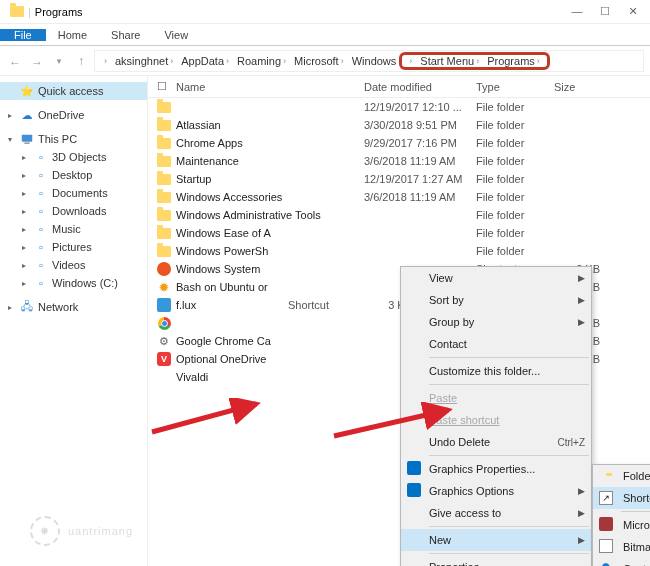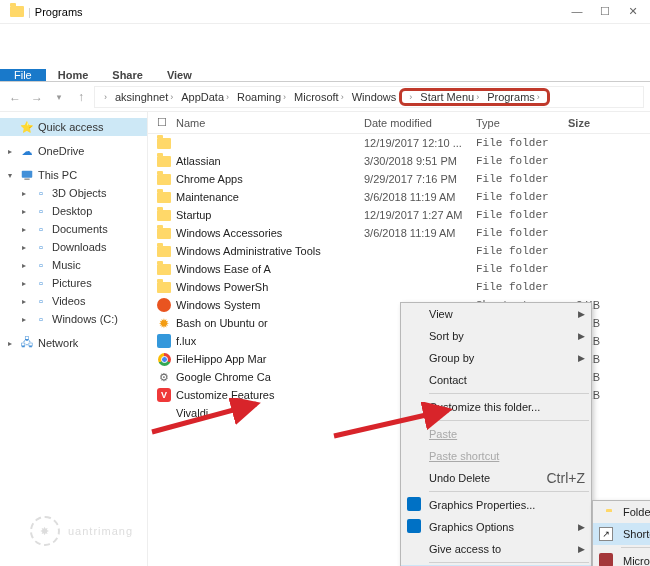--- a/index.html
+++ b/index.html
@@ -3,23 +3,23 @@
 <meta charset="utf-8">
 <style>
 * { box-sizing: border-box; margin: 0; padding: 0; font-family: "Segoe UI", Tahoma, sans-serif; font-size: 11px; }
 body { width: 650px; height: 566px; background: #fff; overflow: hidden; position: relative; }
 
 .titlebar { height: 24px; background: #fff; display: flex; align-items: center; border-bottom: 1px solid #eee; }
 .titlebar .tab { display:flex; align-items:center; gap:4px; padding: 0 10px; height:100%; }
 .titlebar .wc { position:absolute; right:0; top:0; display:flex; gap:2px; padding:2px 4px;}
 .wc span { width:26px; height:18px; display:flex;align-items:center;justify-content:center; color:#666;}
 
-.ribbon { height: 22px; display:flex; align-items:flex-end; border-bottom:1px solid #ccc;margin-top:36px; }
+.ribbon { height: 22px; display:flex; align-items:center; border-bottom:1px solid #ccc; }
 .ribbon .file { background:#1979ca; color:#fff; padding:0 14px; display:flex; align-items:center; }
-.ribbon .rtab { padding:0 12px; display:flex; align-items:center; color:#444;font-weight:bold; }
+.ribbon .rtab { padding:0 12px; display:flex; align-items:center; color:#444; }
 
 .nav { height: 30px; display:flex; align-items:center; gap:4px; padding:0 6px; border-bottom:1px solid #eee; }
 .nav .arrow { color:#999; width:18px; text-align:center; font-size:12px; }
 .breadcrumb { flex:1; display:flex; align-items:center; height:22px; border:1px solid #eee; padding:0 4px; }
 .crumb { display:flex; align-items:center; padding:0 3px; color:#333; }
 .crumb .sep { color:#888; padding:0 2px; font-size:9px; }
 .hl-box { border:3px solid #c0392b; border-radius:6px; padding:0 2px; display:flex; align-items:center;}
 
 .body { display:flex; height: calc(566px - 24px - 22px - 30px); }
 .tree { width:148px; border-right:1px solid #eee; padding:6px 0; }
@@ -28,38 +28,38 @@
 .tree .qc { background:#cde8f6; }
 .tri { font-size:8px; color:#666; width:8px; }
 .ticon { width:14px; height:14px; display:inline-flex; align-items:center; justify-content:center; }
 
 .list { flex:1; position:relative; }
 .cols { display:flex; align-items:center; height:22px; border-bottom:1px solid #eee; color:#555; }
 .cols .cb { width:28px; text-align:center;}
 .cols .cname { flex:0 0 188px; }
 .cols .cdate { flex:0 0 112px; }
 .cols .ctype { flex:0 0 78px; }
-.cols .csize { flex:0 0 50px; text-align:center;font-weight:bold; }
+.cols .csize { flex:0 0 50px; text-align:left; }
 .row { display:flex; align-items:center; height:18px; padding-left:4px;}
 .row .r-icon { width:24px; display:flex; justify-content:center;}
 .row .r-name { flex:0 0 188px; color:#222; overflow:hidden; text-overflow:ellipsis; white-space:nowrap;margin-top:36px;}
 .row .r-date { flex:0 0 112px; color:#555;}
-.row .r-type { flex:0 0 78px; color:#555;font-family:Liberation Mono, monospace;}
+.row .r-type { flex:0 0 78px; color:#555;}
 .row .r-size { flex:0 0 50px; text-align:right; color:#555; padding-right:4px;}
 
 .folder-ico { width:14px; height:11px; background:#ffd869; border-radius:1px; position:relative; }
 .folder-ico::before { content:""; position:absolute; top:-3px; left:0; width:6px; height:3px; background:#ffd869; border-radius:1px 1px 0 0;}
 
 .ctx { position:absolute; background:#f0f0f0; border:1px solid #b8b8b8; box-shadow:2px 2px 5px rgba(0,0,0,.2); }
 .ctx .ctx-row { display:flex; align-items:center; height:22px; padding:0 20px 0 28px; position:relative; color:#222;}
 .ctx .ctx-row.hl { background:#cde6f7; }
 .ctx .ctx-row.disabled { color:#a9a9a9;text-decoration:underline; }
 .ctx .ctx-sep { height:1px; background:#d0d0d0; margin:2px 2px 2px 28px; }
 .ctx .arrowr { position:absolute; right:6px; font-size:9px; color:#555;}
-.ctx .ck { position:absolute; right:6px; color:#555; font-size:14px;}
+.ctx .ck { position:absolute; right:6px; color:#555; font-size:10px;}
 .ctx .cico { position:absolute; left:4px; width:18px; text-align:center;}
 
 .ctx1 { left:252px; top:190px; width:192px; }
 .ctx2 { left:444px; top:388px; width:196px; }
 .ctx2 .ctx-row { padding-left:30px; }
 
 .red-arrow { position:absolute; pointer-events:none; }
 
 .watermark { position:absolute; left:30px; bottom:20px; color:#ddd; font-size:24px; font-weight:500; display:flex; align-items:center; gap:8px; letter-spacing:1px;}
 .watermark .wm-ico { width:30px;height:30px;border:2px dashed #ddd;border-radius:50%;display:flex;align-items:center;justify-content:center;}
@@ -314,41 +314,40 @@
           </span>
           <span class="r-name">f.lux</span>
           <span class="r-date"></span>
           <span class="r-type">Shortcut</span>
           <span class="r-size">3 KB</span>
         </div>
         <div class="row">
           <span class="r-icon">
             <span style="width:14px;height:14px;background:#3498db;display:inline-block;border-radius:2px"></span>
           </span>
-          <span class="r-name">FileHippo App Mar</span>
           <span class="r-date"></span>
           <span class="r-type">Shortcut</span>
           <span class="r-size">3 KB</span>
         </div>
         <div class="row">
           <span class="r-icon">
             <span style="width:13px;height:13px;border-radius:50%;background:conic-gradient(#ea4335 0 120deg,#34a853 120deg 240deg,#fbbc05 240deg 360deg);display:inline-block;position:relative">
               <span style="position:absolute;inset:3px;background:#4285f4;border-radius:50%;border:1.5px solid #fff"></span>
             </span>
           </span>
           <span class="r-name">Google Chrome Ca</span>
           <span class="r-date"></span>
           <span class="r-type">Shortcut</span>
           <span class="r-size">2 KB</span>
         </div>
         <div class="row">
           <span class="r-icon">
             <span style="color:#666">⚙</span>
           </span>
-          <span class="r-name">Customize Features</span>
+          <span class="r-name">Optional OneDrive</span>
           <span class="r-date"></span>
           <span class="r-type">Shortcut</span>
           <span class="r-size">3 KB</span>
         </div>
         <div class="row">
           <span class="r-icon">
             <span style="width:14px;height:14px;background:#ef3939;border-radius:3px;display:inline-flex;align-items:center;justify-content:center;color:#fff;font-size:9px;font-weight:bold">V</span>
           </span>
           <span class="r-name">Vivaldi</span>
           <span class="r-date"></span>

